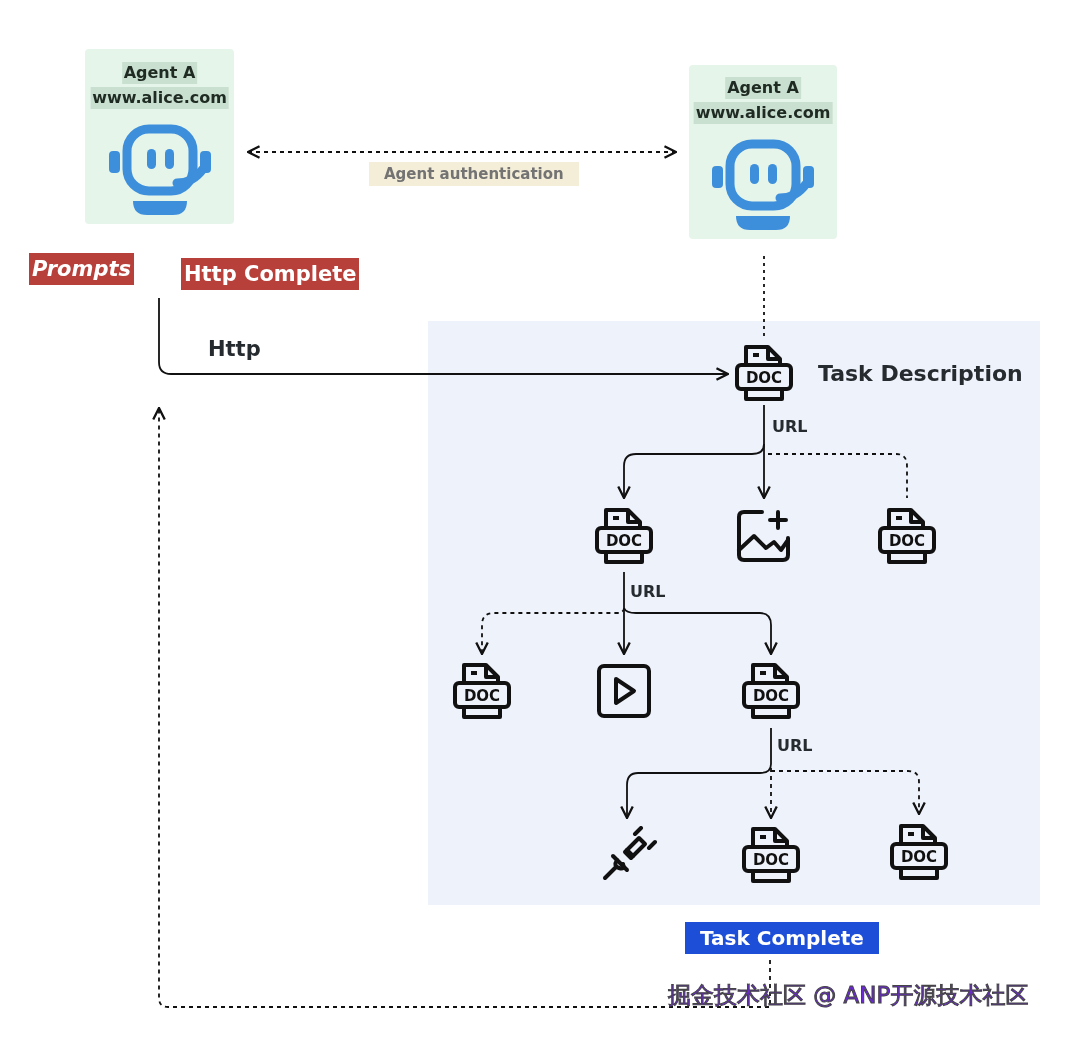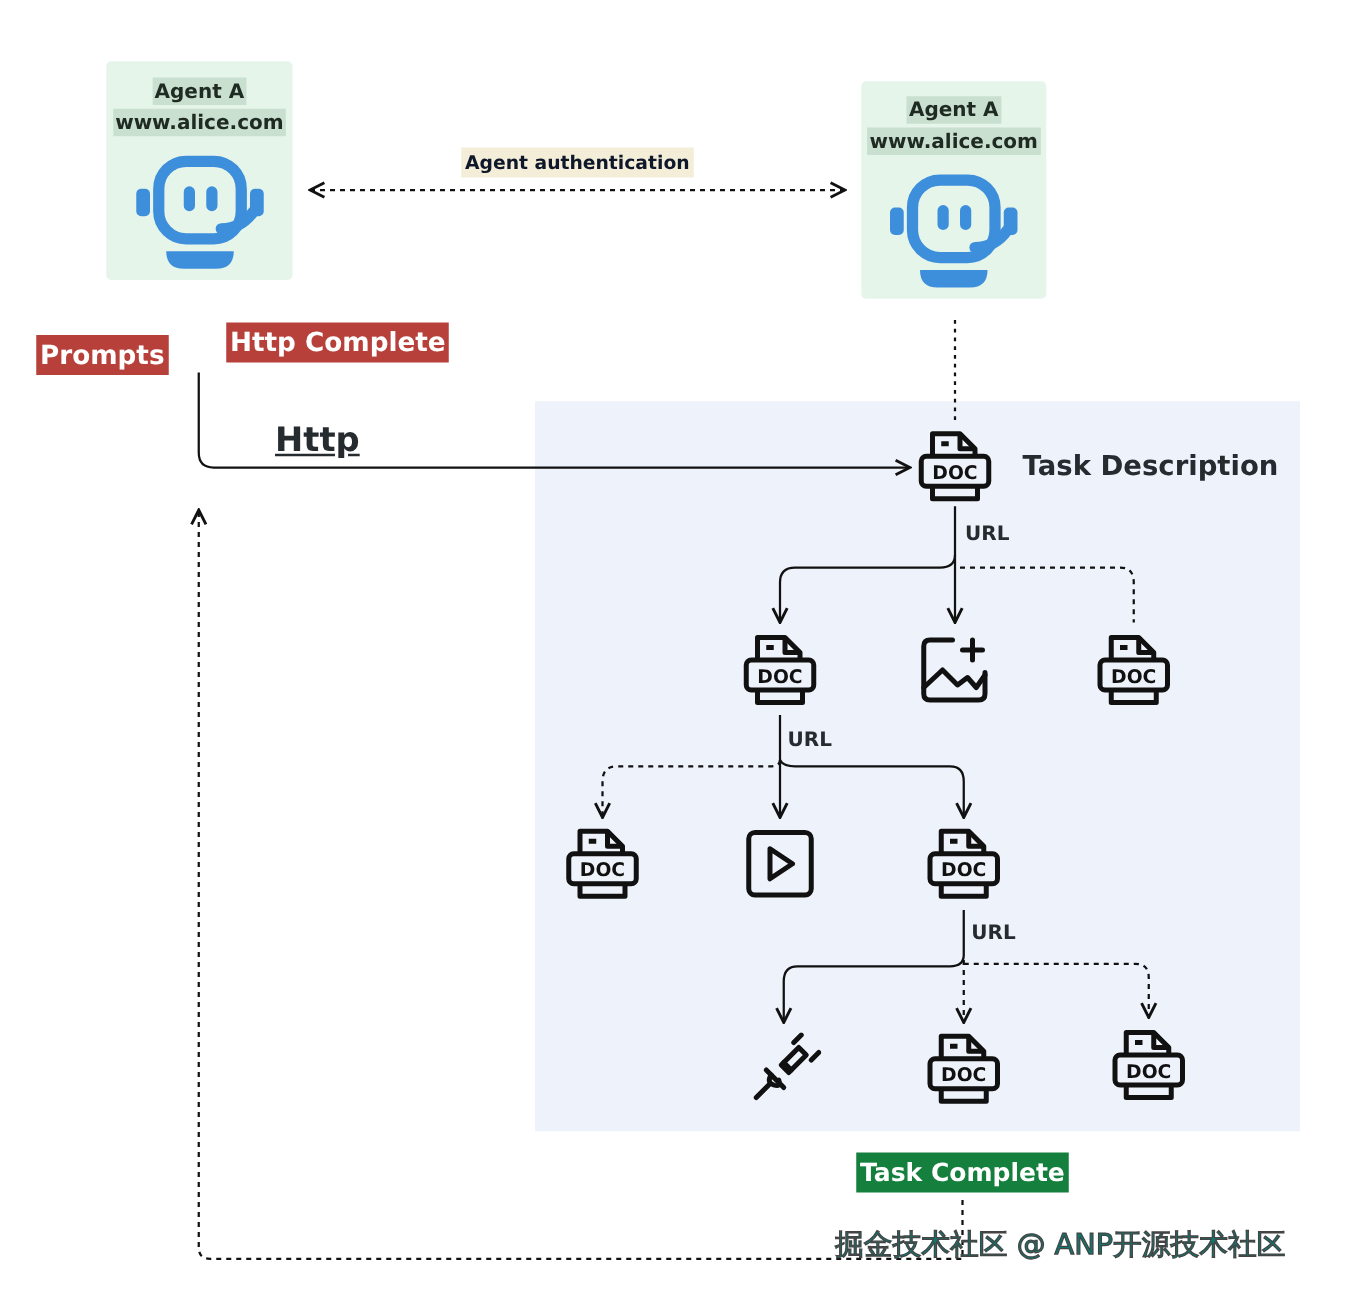--- a/index.html
+++ b/index.html
@@ -16,32 +16,32 @@
       position: absolute; left: 50%; transform: translateX(-50%);
       background: #c9dfcf; color: #1e2a22; font-weight: bold;
       font-size: 16px; line-height: 22px; padding: 0 2px; white-space: nowrap;
     }
     .agent-robot { position: absolute; }
     .label-red {
       position: absolute; background: #b8403a; color: #fff; font-weight: bold;
       font-size: 21px; line-height: 32px; padding: 0 3px; white-space: nowrap;
     }
     .label-orange {
-      position: absolute; background: #15803d; color: #fff; font-weight: bold;
-      font-size: 20px; line-height: 32px; padding: 0 3px; white-space: nowrap;
+      position: absolute; background: #1d4ed8; color: #fff; font-weight: bold;
+      font-size: 20px; line-height: 32px; padding: 0 15px; white-space: nowrap;
     }
     .auth-label {
-      position: absolute; background: #f4eed8; color: #0f172a; font-weight: bold;
-      font-size: 15px; line-height: 24px; padding: 0 3px; white-space: nowrap;
+      position: absolute; background: #f4eed8; color: #737373; font-weight: bold;
+      font-size: 15px; line-height: 24px; padding: 0 15px; white-space: nowrap; margin-top: 44px;
     }
     .text-bold { position: absolute; font-weight: bold; color: #262b30; white-space: nowrap; }
     .panel { position: absolute; left: 428px; top: 321px; width: 612px; height: 584px; background: #eef2fb; }
     .icon { position: absolute; }
     .watermark {
-      position: absolute; left: 668px; top: 980px; font-size: 23px; color: #0f766e;
+      position: absolute; left: 668px; top: 980px; font-size: 23px; color: #6d28d9;
       -webkit-text-stroke: 1px #444; letter-spacing: 0px; white-space: nowrap;
       font-family: "DejaVu Sans", sans-serif;
     }
     svg.overlay { position: absolute; left: 0; top: 0; }
   </style>
 </head>
 <body>
 
 <div class="agent-card" style="left:85px;top:49px;width:149px;height:175px;">
   <span class="agent-name" style="top:13px;">Agent A</span>
@@ -70,26 +70,26 @@
     <rect x="40" y="26" width="9" height="20" rx="4.5" fill="#3d8fdc"></rect>
     <rect x="58" y="26" width="9" height="20" rx="4.5" fill="#3d8fdc"></rect>
     <rect x="2" y="28" width="11" height="22" rx="4" fill="#3d8fdc"></rect>
     <rect x="93" y="28" width="11" height="22" rx="4" fill="#3d8fdc"></rect>
     <path d="M26 78 H80 Q80 92 66 92 H40 Q26 92 26 78 Z" fill="#3d8fdc"></path>
   </svg>
 </div>
 
 <span class="auth-label" style="left:369px;top:118px;">Agent authentication</span>
 
-<span class="label-red" style="left:29px;top:268px;">Prompts</span>
+<span class="label-red" style="left:29px;top:253px;font-style:italic;">Prompts</span>
 <span class="label-red" style="left:181px;top:258px;">Http Complete</span>
 
 <div class="panel"></div>
 
-<span class="text-bold" style="left:220px;top:337px;font-size:27px;text-decoration:underline;">Http</span>
+<span class="text-bold" style="left:208px;top:337px;font-size:21px;">Http</span>
 <span class="text-bold" style="left:818px;top:361px;font-size:22px;">Task Description</span>
 
 <span class="text-bold" style="left:772px;top:417px;font-size:16px;">URL</span>
 <span class="text-bold" style="left:630px;top:582px;font-size:16px;">URL</span>
 <span class="text-bold" style="left:777px;top:736px;font-size:16px;">URL</span>
 
 <span class="label-orange" style="left:685px;top:922px;">Task Complete</span>
 
 <svg class="overlay" width="1080" height="1037" viewBox="0 0 1080 1037">
   <defs>

